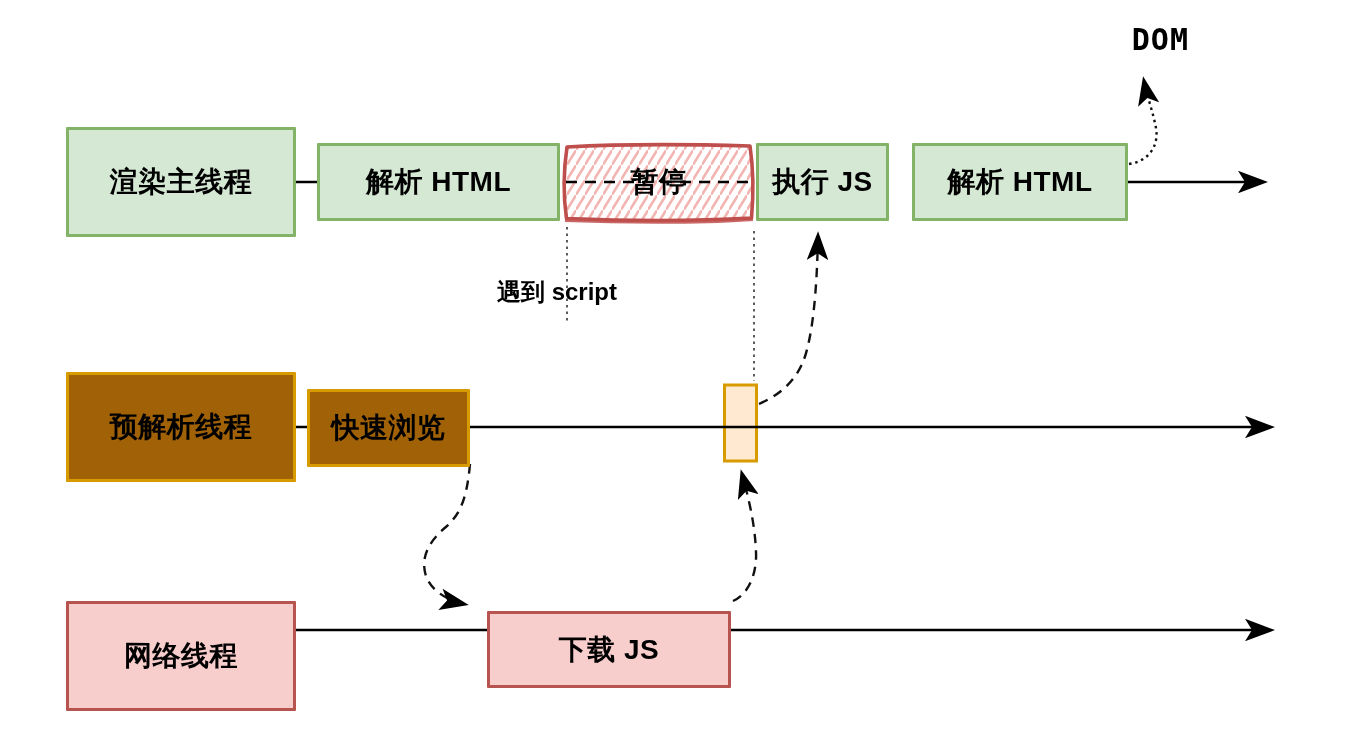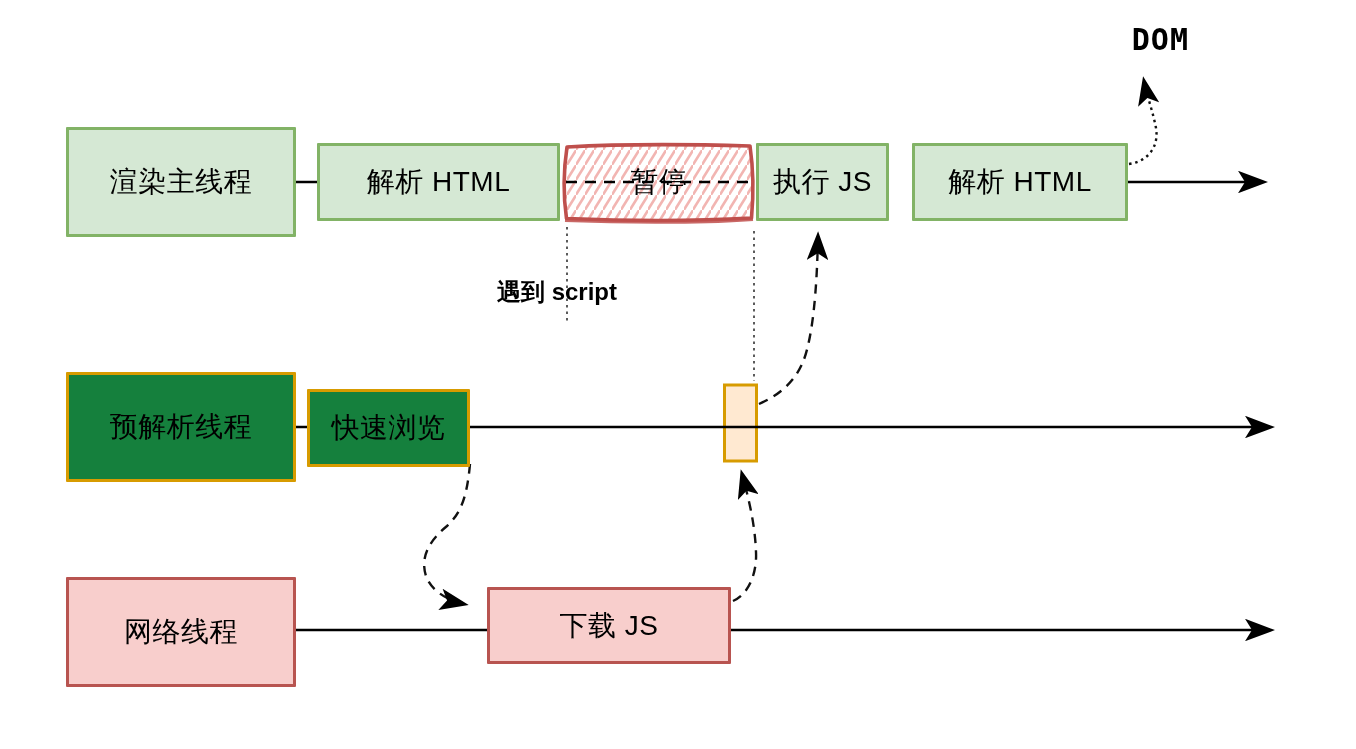--- a/index.html
+++ b/index.html
@@ -4,26 +4,26 @@
 <style>
   html,body{margin:0;padding:0;background:#ffffff;}
   .stage{
     position:relative;width:1356px;height:749px;background:#ffffff;overflow:hidden;
     font-family:"Liberation Sans","DejaVu Sans",sans-serif;color:#000;
   }
   .stage svg{position:absolute;left:0;top:0;z-index:1;}
   .box{
     position:absolute;z-index:2;box-sizing:border-box;
     display:flex;align-items:center;justify-content:center;
-    font-size:28px;font-weight:400;letter-spacing:.5px;
+    font-size:28px;font-weight:700;letter-spacing:.5px;
     border-radius:1px;white-space:nowrap;
   }
   .green{background:#d5e8d4;border:3px solid #82b366;}
-  .orange{background:#15803d;border:3px solid #d79b00;}
-  .red{background:#f8cecc;border:3px solid #b85450;}
+  .orange{background:#a16207;border:3px solid #d79b00;}
+  .red{background:#f8cecc;border:3px solid #b85450;margin-top:24px;}
   .ghost{background:transparent;border:none;z-index:3;}
   .free-label{
     position:absolute;z-index:3;font-size:24px;font-weight:600;
     white-space:nowrap;
   }
   .dom-label{
     position:absolute;z-index:3;width:72px;text-align:right;
     font-family:"DejaVu Sans Mono","Liberation Mono",monospace;
     font-size:30px;font-weight:600;letter-spacing:1px;
   }

